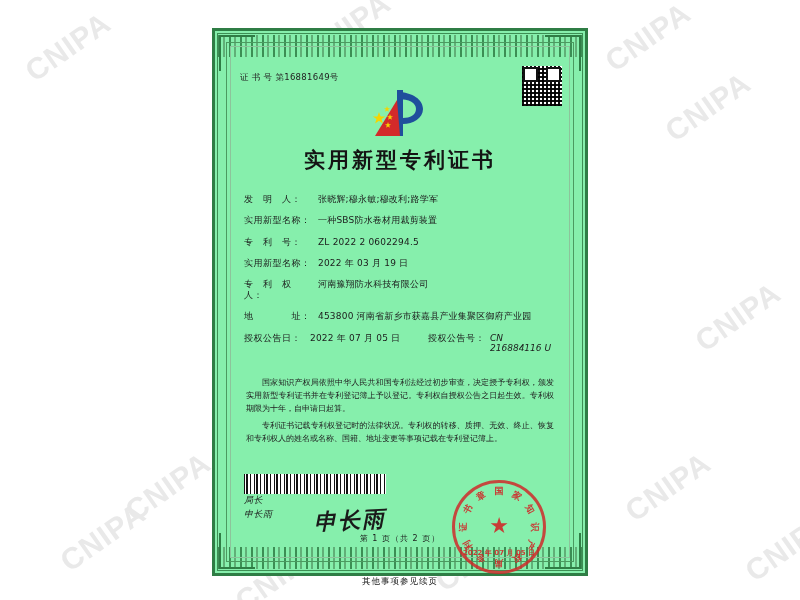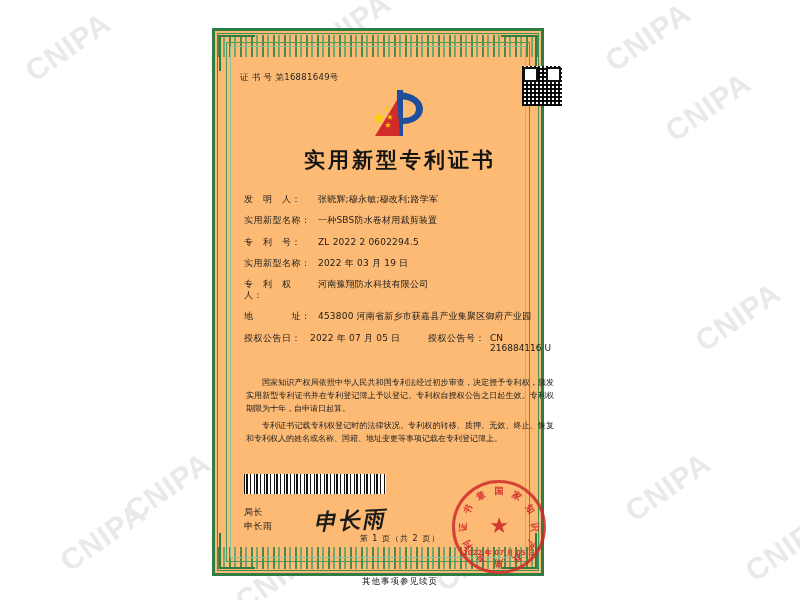--- a/index.html
+++ b/index.html
@@ -36,23 +36,23 @@
     letter-spacing: 1px;
     transform: rotate(-35deg);
     white-space: nowrap;
   }
 
   
   #sheet {
     position: absolute;
     left: 212px;
     top: 28px;
-    width: 332px;
+    width: 376px;
     height: 548px;
-    background: #fdba74;
+    background: #86efac;
     box-shadow: 0 0 0 0 rgba(0,0,0,0);
   }
 
   
   .border-outer {
     position: absolute;
     inset: 0;
     border: 3px solid #2f7d45;
     box-sizing: border-box;
   }
@@ -189,21 +189,21 @@
     flex: 1;
     color: #1b1b1b;
     letter-spacing: .2px;
   }
   .field-row.dual .field-label { width: 66px; flex: 0 0 66px; font-family: Liberation Mono, monospace; }
   .field-row.dual .field-value { flex: 0 0 118px; }
   .field-label2 {
     flex: 0 0 62px;
     letter-spacing: .5px;
   }
-  .field-value2 { flex: 1; }
+  .field-value2 { flex: 1; font-style: italic; }
 
   .paragraphs {
     position: absolute;
     left: 10px;
     top: 322px;
     width: 308px;
     font-size: 8px;
     line-height: 1.65;
     text-align: justify;
     color: #202020;
@@ -224,24 +224,25 @@
       repeating-linear-gradient(90deg,
         #111 0 1px, #fff 1px 2px,
         #111 2px 4px, #fff 4px 6px,
         #111 6px 7px, #fff 7px 10px);
   }
 
   
   .sig-label {
     position: absolute;
     left: 8px;
-    top: 452px;
+    top: 440px;
     font-size: 9px;
     line-height: 1.5;
     letter-spacing: .5px;
+    font-style: italic;
   }
   .sig-script {
     position: absolute;
     left: 78px;
     top: 452px;
     font-family: "DejaVu Serif", serif;
     font-size: 22px;
     font-style: italic;
     font-weight: bold;
     color: #1a1a1a;

